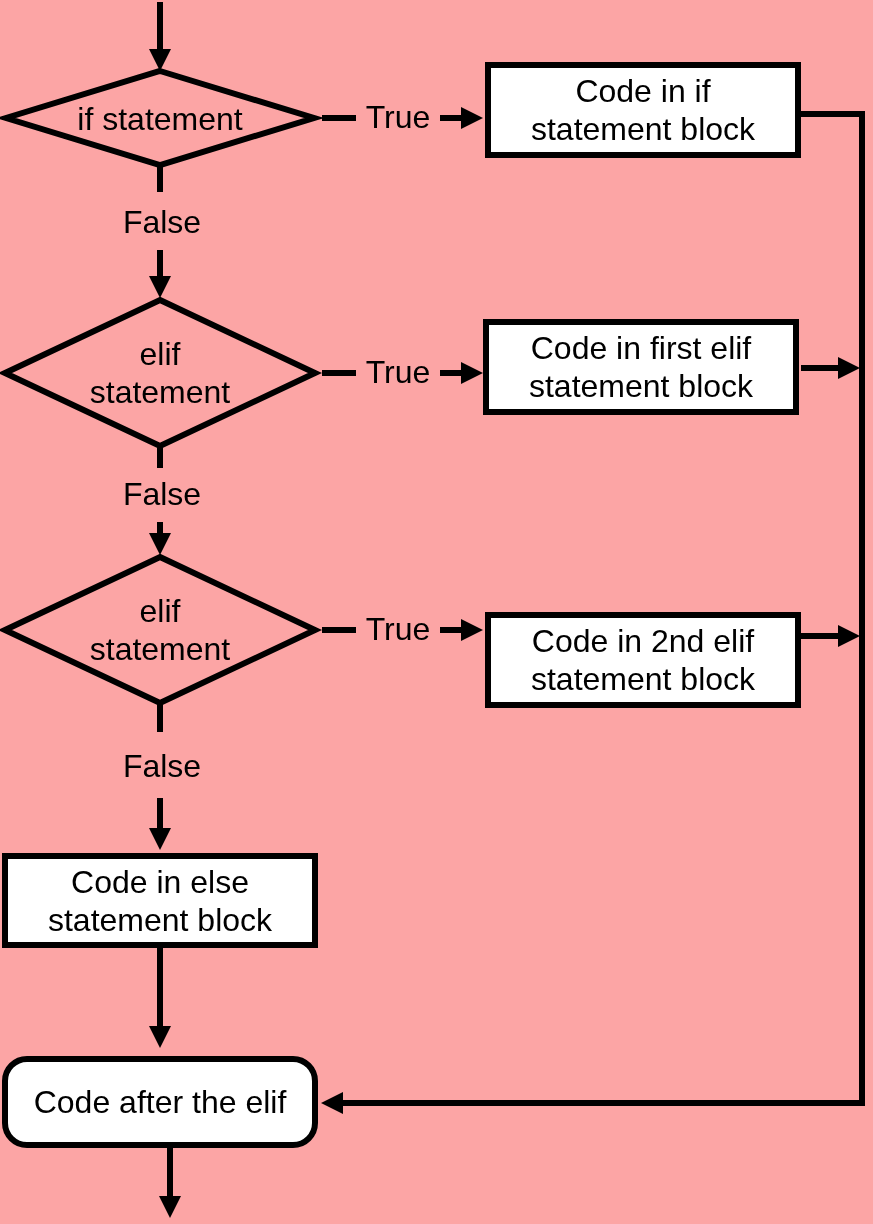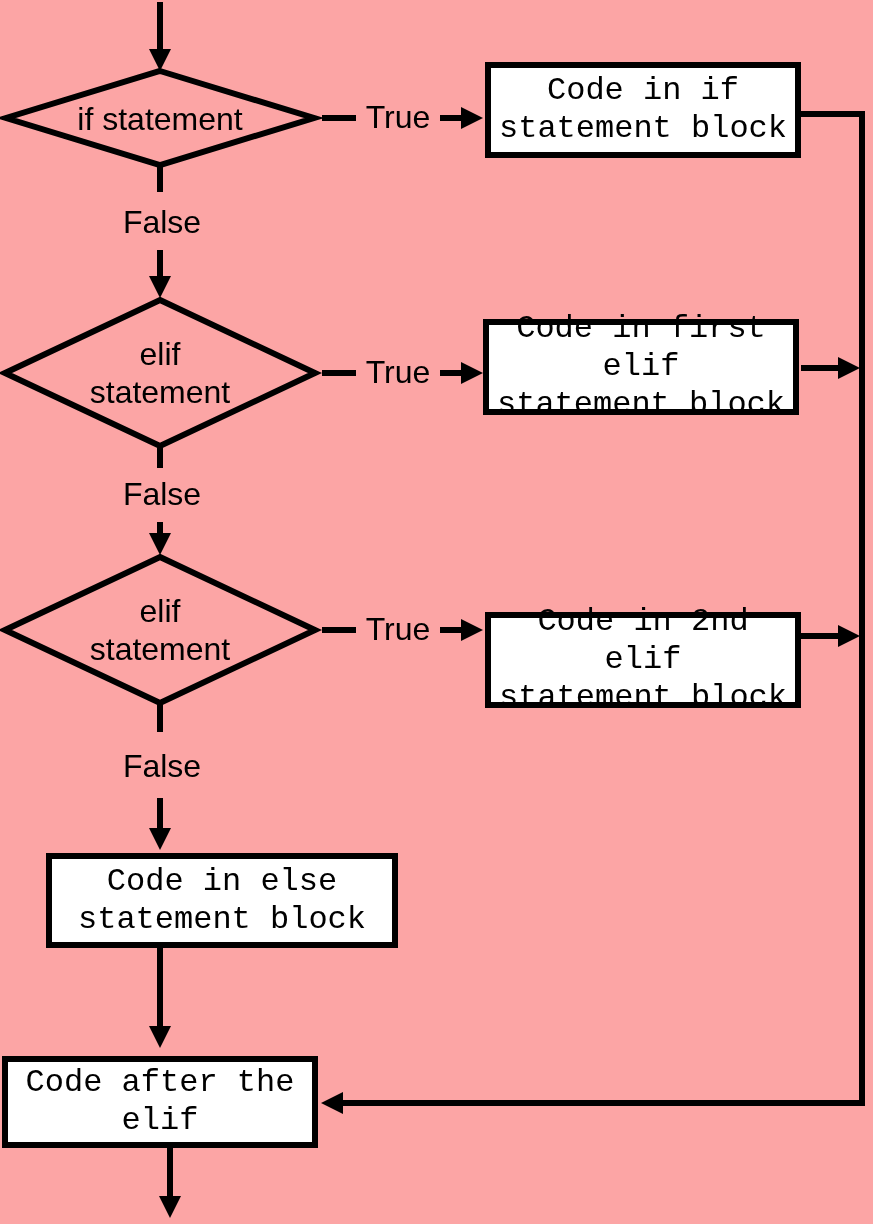--- a/index.html
+++ b/index.html
@@ -40,21 +40,20 @@
     display: flex;
     align-items: center;
     justify-content: center;
   }
   .process-box .box-label {
     font-size: 32px;
     line-height: 38px;
     text-align: center;
     white-space: pre-line;
     color: #000000;
-    font-family: Liberation Mono, monospace;
   }
 </style>
 </head>
 <body>
 
 <div class="stage">
 
   <svg class="wires" viewBox="0 0 873 1224" fill="none" stroke="#000000" stroke-width="6">
 
     <g>
@@ -150,22 +149,22 @@
   <div class="process-box" style="left:483px; top:319px; width:316px; height:96px;">
     <div class="box-label">Code in first elif
 statement block</div>
   </div>
 
   <div class="process-box" style="left:485px; top:612px; width:316px; height:96px;">
     <div class="box-label">Code in 2nd elif
 statement block</div>
   </div>
 
-  <div class="process-box" style="left:2px; top:853px; width:352px; height:95px;margin-left:44px;">
+  <div class="process-box" style="left:2px; top:853px; width:316px; height:95px;">
     <div class="box-label">Code in else
 statement block</div>
   </div>
 
-  <div class="process-box" style="left:2px; top:1056px; width:316px; height:92px;">
+  <div class="process-box" style="left:2px; top:1056px; width:316px; height:92px;border-radius:25px;">
     <div class="box-label">Code after the elif</div>
   </div>
 
 </div>
 
 </body></html>

